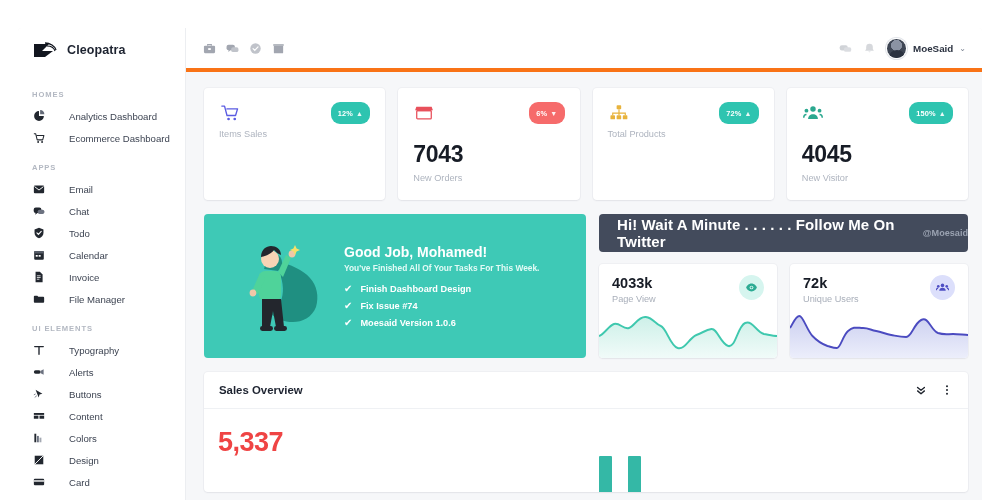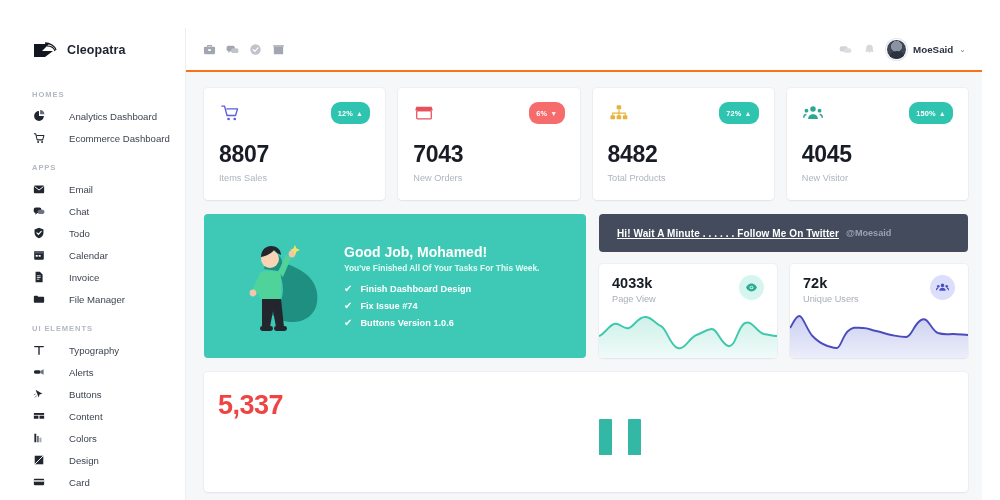--- a/index.html
+++ b/index.html
@@ -67,21 +67,21 @@
     color: #3d4452;
     white-space: nowrap;
   }
 
   
   .topbar {
     position: absolute;
     left: 168px; top: 0;
     width: 796px; height: 44px;
     background: #ffffff;
-    border-bottom: 2px solid #f97316;
+    border-bottom: 4px solid #f97316;
     display: flex; align-items: center;
   }
   .topbar-icons { display: flex; align-items: center; gap: 9px; margin-left: 16px; }
   .tb-ic { width: 14px; height: 14px; display: flex; align-items: center; justify-content: center; cursor: pointer; opacity: .62; }
   .topbar-right { margin-left: auto; display: flex; align-items: center; gap: 10px; padding-right: 16px; }
   .tb-ic2 { width: 14px; height: 14px; display:flex; align-items:center; justify-content:center; opacity:.35; cursor:pointer;}
   .user { display: flex; align-items: center; gap: 6px; cursor: pointer; }
   .avatar {
     width: 21px; height: 21px; border-radius: 50%;
     background: radial-gradient(circle at 50% 34%, #8b93a3 0 34%, #3e4654 36% 100%);
@@ -156,21 +156,21 @@
   .task-label { font-size: 9.2px; color: #ffffff; font-weight: 600; }
 
   .right-col { flex: 1 1 0; display: flex; flex-direction: column; gap: 12px; }
   .twitter-bar {
     height: 38px;
     background: #434b5c;
     border-radius: 4px;
     display: flex; align-items: center;
     padding-left: 18px; gap: 7px;
   }
-  .tw-text { font-size: 10px; color: #ffffff; font-weight: bold; letter-spacing: .1px; text-decoration: underline; }
+  .tw-text { font-size: 15px; color: #ffffff; font-weight: bold; letter-spacing: .1px; }
   .tw-handle { font-size: 9.1px; color: #9aa2b1; font-weight: bold; }
 
   .mini-row { display: flex; gap: 13px; flex: 1 1 auto; }
   .mini-card {
     flex: 1 1 0;
     border-radius: 4px;
     background: #ffffff;
     position: relative;
     overflow: hidden;
     box-shadow: 0 1px 2px rgba(30,40,60,.06), 0 0 0 1px rgba(30,40,60,.03);
@@ -440,21 +440,20 @@
                   <path d="M2 3.4h3l2.7 10.4h9.4l2.2-7.3H7.6" fill="none" stroke="#5b5ce2" stroke-width="1.5" stroke-linejoin="round" stroke-linecap="round"></path>
                   <circle cx="9.4" cy="17.6" r="1.5" fill="#5b5ce2"></circle>
                   <circle cx="16.2" cy="17.6" r="1.5" fill="#5b5ce2"></circle>
                 </svg>
             </span>
             <span class="badge up">
               <span>12%</span>
               <span class="arr">▲</span>
             </span>
           </div>
-          <div class="stat-value">8807</div>
           <div class="stat-label">Items Sales</div>
         </div>
 
         <div class="card stat-card">
           <div class="stat-top">
             <span class="stat-icon">
               <svg viewBox="0 0 22 22" width="20" height="20">
                   <path d="M2.6 4h16.8l1.4 4H1.2z" fill="#e8505b"></path>
                   <rect x="3" y="8.4" width="16" height="9" rx="1" fill="#ffffff" stroke="#e8505b" stroke-width="1.4"></rect>
                   <path d="M3 8.4h16" stroke="#e8505b" stroke-width="1.2"></path>
@@ -478,21 +477,20 @@
                   <rect x="8.4" y="13.6" width="5" height="4.4" rx=".8" fill="#e8b33c"></rect>
                   <rect x="15.2" y="13.6" width="5" height="4.4" rx=".8" fill="#e8b33c"></rect>
                   <path d="M11 6.8v4M4.1 13.6v-2.4h13.8v2.4M11 11v2.6" stroke="#e8b33c" stroke-width="1.3" fill="none"></path>
                 </svg>
             </span>
             <span class="badge up">
               <span>72%</span>
               <span class="arr">▲</span>
             </span>
           </div>
-          <div class="stat-value">8482</div>
           <div class="stat-label">Total Products</div>
         </div>
 
         <div class="card stat-card">
           <div class="stat-top">
             <span class="stat-icon">
               <svg viewBox="0 0 22 22" width="20" height="20">
                   <circle cx="11" cy="6.6" r="3" fill="#2ba88f"></circle>
                   <path d="M5.6 17.6c0-3 2.4-5.2 5.4-5.2s5.4 2.2 5.4 5.2z" fill="#2ba88f"></path>
                   <circle cx="3.8" cy="8.4" r="2.1" fill="#2ba88f"></circle>
@@ -537,21 +535,21 @@
               <div class="task">
                 <span class="chk">✔</span>
                 <span class="task-label">Finish Dashboard Design</span>
               </div>
               <div class="task">
                 <span class="chk">✔</span>
                 <span class="task-label">Fix Issue #74</span>
               </div>
               <div class="task">
                 <span class="chk">✔</span>
-                <span class="task-label">Buttons Version 1.0.6</span>
+                <span class="task-label">Moesaid Version 1.0.6</span>
               </div>
             </div>
           </div>
         </div>
 
         <div class="right-col">
           <div class="twitter-bar">
             <span class="tw-text">Hi! Wait A Minute . . . . . . Follow Me On Twitter</span>
             <span class="tw-handle">@Moesaid</span>
           </div>
@@ -612,20 +610,37 @@
                   <path d="M0,18 C3,14 6,6 10,6 C14,6 18,20 24,26 C30,32 34,34 40,36 C44,37 46,38 50,38 C54,38 56,26 62,21 C68,16 72,18 78,18 C84,18 86,20 92,21 C98,22 102,24 108,25 C114,26 118,27 124,27 C130,27 132,14 140,10 C148,6 150,20 158,23 C164,25 168,24 174,24 C180,24 186,25 190,25 L190,48 L0,48 Z" fill="url(#gViolet)"></path>
                   <path d="M0,18 C3,14 6,6 10,6 C14,6 18,20 24,26 C30,32 34,34 40,36 C44,37 46,38 50,38 C54,38 56,26 62,21 C68,16 72,18 78,18 C84,18 86,20 92,21 C98,22 102,24 108,25 C114,26 118,27 124,27 C130,27 132,14 140,10 C148,6 150,20 158,23 C164,25 168,24 174,24 C180,24 186,25 190,25" fill="none" stroke="#4b4bc0" stroke-width="2"></path>
                 </svg>
               </div>
             </div>
           </div>
         </div>
       </section>
 
       <section class="sales">
+        <div class="sales-head">
+          <span class="sales-title">Sales Overview</span>
+          <span class="sales-actions">
+            <span class="icon-btn">
+              <svg viewBox="0 0 14 14" width="12" height="12">
+                  <path d="M3 4l4 3.4L11 4M3 8l4 3.4L11 8" fill="none" stroke="#20252e" stroke-width="1.6" stroke-linecap="round" stroke-linejoin="round"></path>
+                </svg>
+            </span>
+            <span class="icon-btn">
+              <svg viewBox="0 0 14 14" width="12" height="12">
+                  <circle cx="7" cy="2.6" r="1.2" fill="#20252e"></circle>
+                  <circle cx="7" cy="7" r="1.2" fill="#20252e"></circle>
+                  <circle cx="7" cy="11.4" r="1.2" fill="#20252e"></circle>
+                </svg>
+            </span>
+          </span>
+        </div>
         <div class="sales-body">
           <div class="sales-number">5,337</div>
           <div class="bars">
             <span class="bar" style="height:36px"></span>
             <span class="bar" style="height:36px"></span>
           </div>
         </div>
       </section>
 
     </main>

